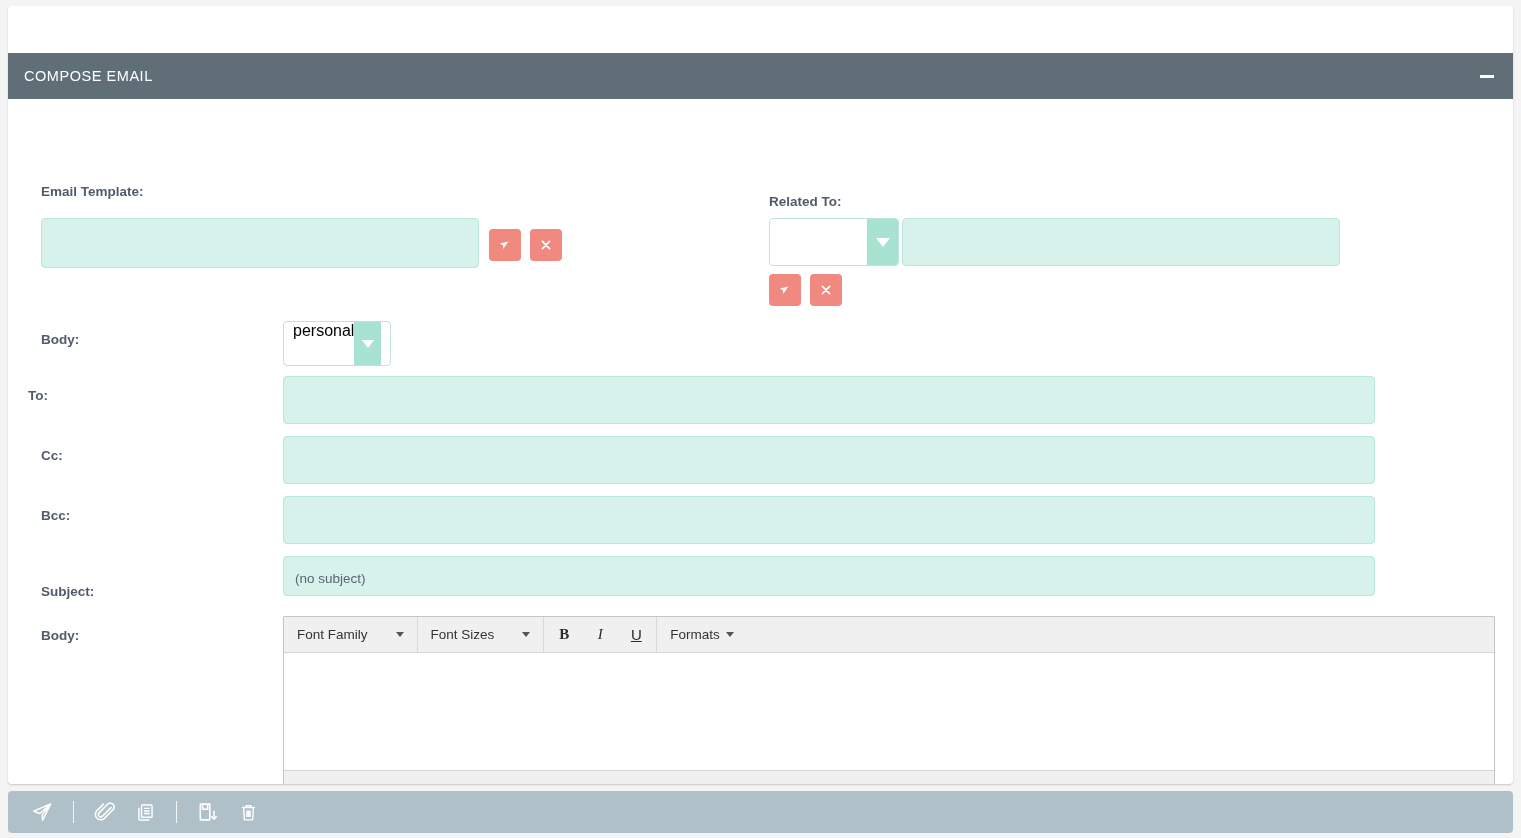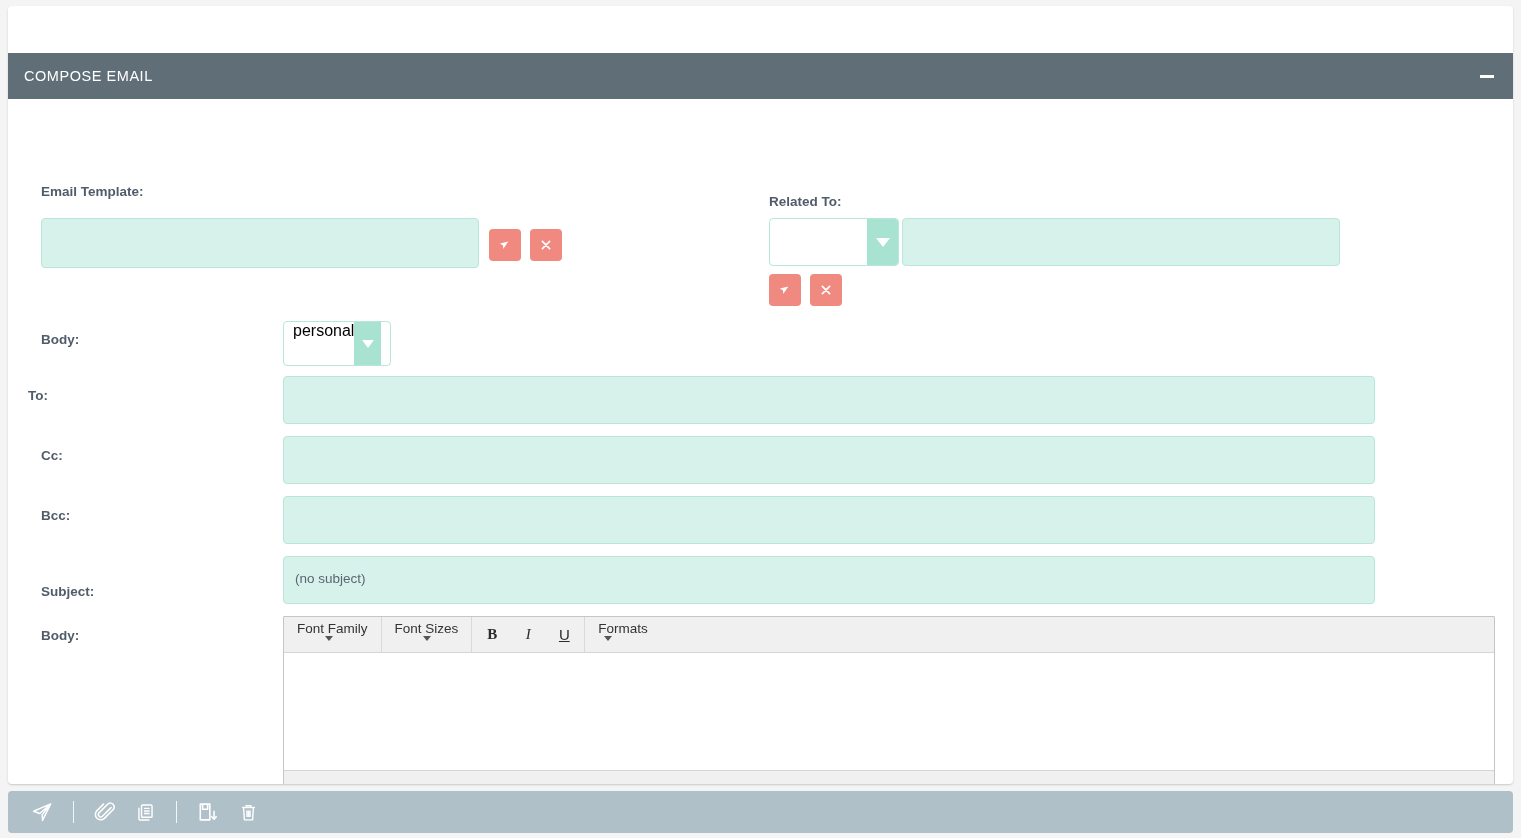--- a/index.html
+++ b/index.html
@@ -181,21 +181,21 @@
     width: 1092px;
   }
 
   .lbl-to   { left: 20px; top: 289px; }
   .fld-to   { top: 277px; height: 48px; }
   .lbl-cc   { left: 33px; top: 349px; }
   .fld-cc   { top: 337px; height: 48px; }
   .lbl-bcc  { left: 33px; top: 409px; }
   .fld-bcc  { top: 397px; height: 48px; }
   .lbl-sub  { left: 33px; top: 485px; }
-  .fld-sub  { top: 457px; height: 48px; padding: 14px 0 0 11px; font-size: 13.5px; color: #5b6574; }
+  .fld-sub  { top: 457px; height: 40px; padding: 14px 0 0 11px; font-size: 13.5px; color: #5b6574; }
 
   
   .lbl-body { left: 33px; top: 529px; }
   .editor {
     position: absolute;
     left: 275px; top: 517px;
     width: 1212px; height: 190px;
     border: 1px solid #c5c5c5;
     background: #ffffff;
     border-radius: 1px;
@@ -209,30 +209,29 @@
   }
   .tb-group {
     display: flex;
     align-items: center;
     border-right: 1px solid #d9d9d9;
     padding: 0 2px;
   }
   .tb-group:last-child { border-right: none; }
   .tb-item {
     display: flex;
-    align-items: flex-start;
+    align-items: center;
     height: 28px;
     padding: 0 9px;
     margin: 0 2px;
     font-size: 13.5px;
     color: #333333;
     cursor: pointer;
     border-radius: 2px;
     white-space: nowrap;
-    flex-direction: column;
   }
   .tb-item .caret {
     margin-left: 28px;
     width: 0; height: 0;
     border-left: 4px solid transparent;
     border-right: 4px solid transparent;
     border-top: 5px solid #555555;
   }
   .tb-item.fmt .caret { margin-left: 6px; }
   .tb-btn {

